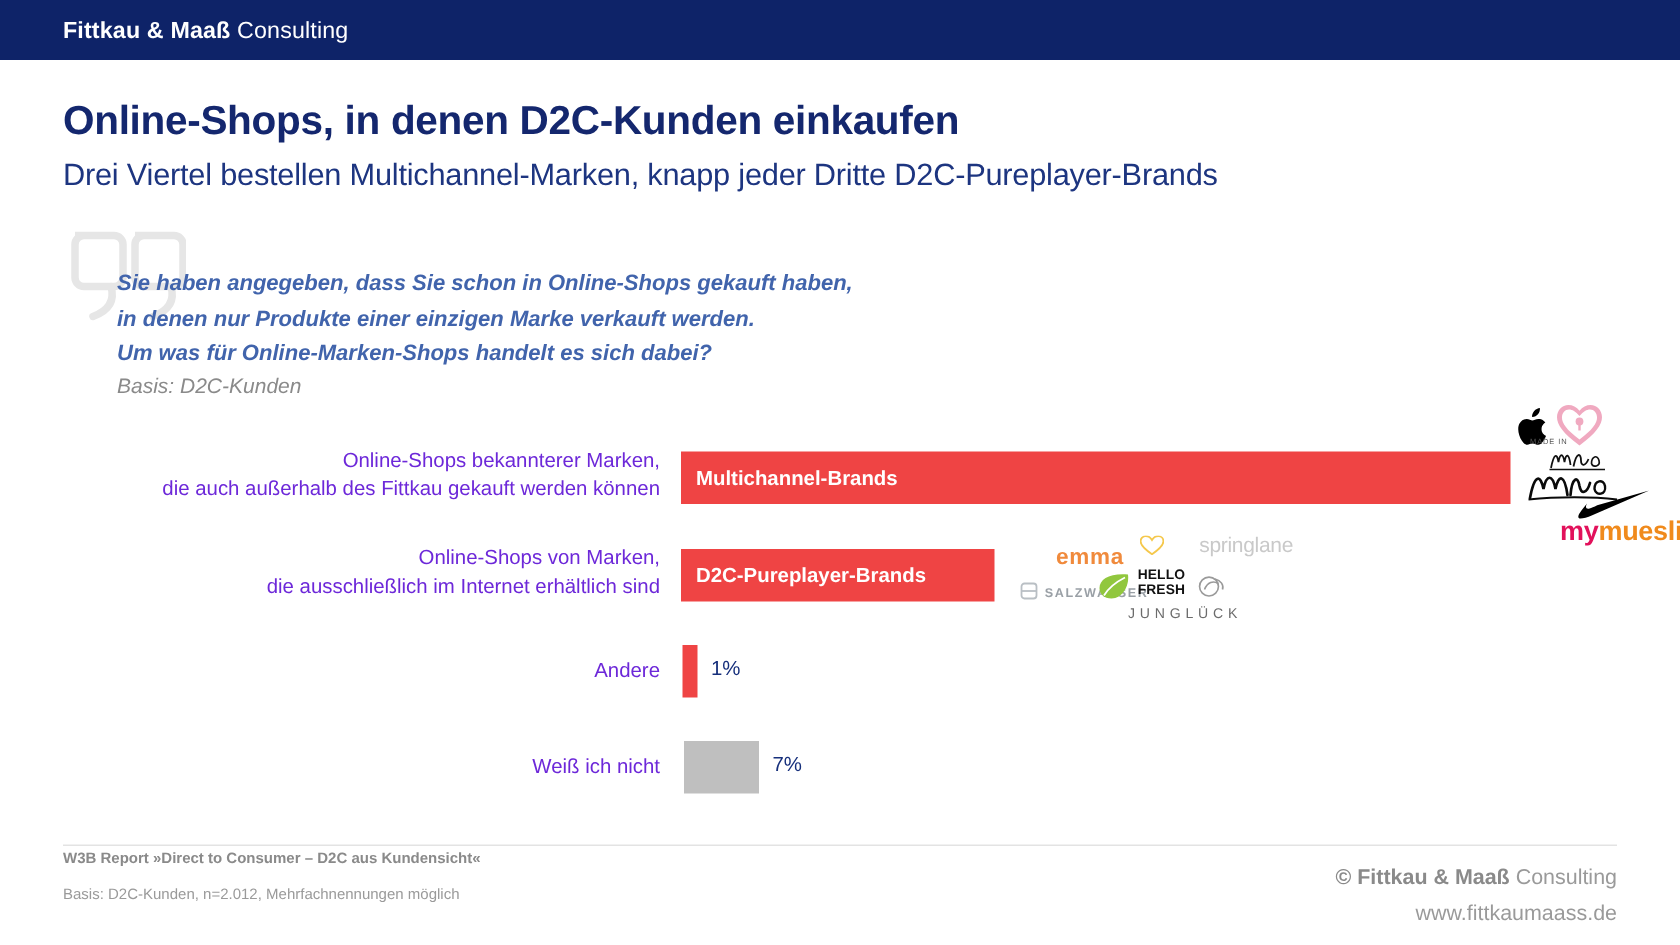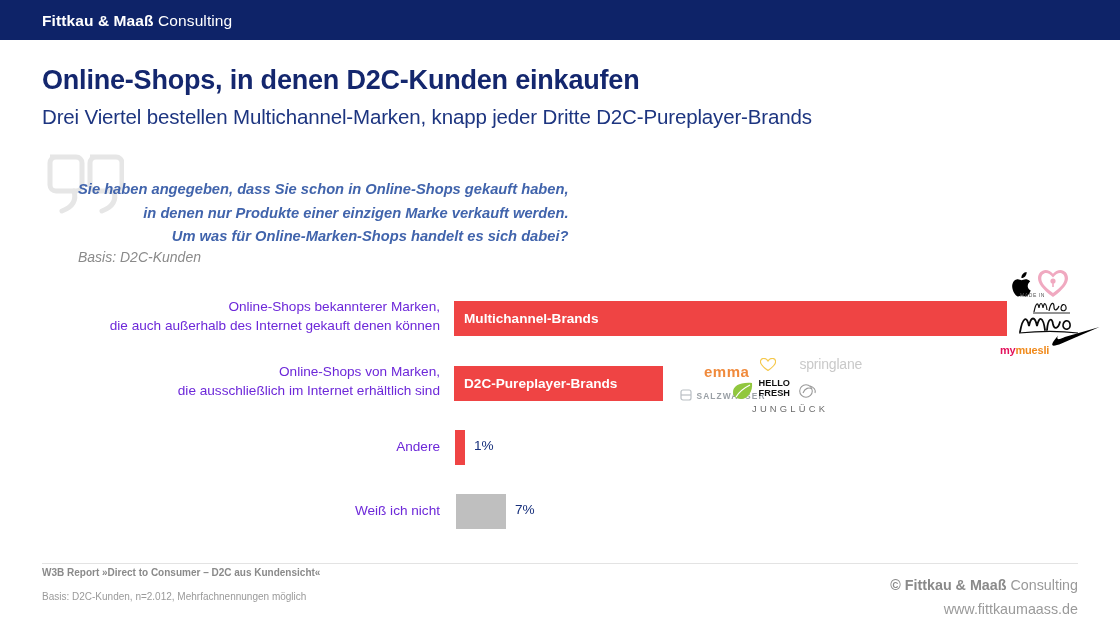--- a/index.html
+++ b/index.html
@@ -70,21 +70,20 @@
   .question {
     position: absolute;
     left: 78px;
     top: 178px;
     font-size: 14.7px;
     font-weight: 700;
     font-style: italic;
     color: #4164ac;
     line-height: 23.5px;
     white-space: nowrap;
-    text-align: right;
   }
   .basis-line {
     position: absolute;
     left: 78px;
     top: 249px;
     font-size: 14px;
     font-style: italic;
     font-weight: 400;
     color: #8a8a8a;
     white-space: nowrap;
@@ -143,21 +142,21 @@
   
   .logo-cluster { position: absolute; }
 
   .lg { position: absolute; white-space: nowrap; }
 
   
   .lg-apple { font-size: 26px; line-height: 26px; color: #000; }
   .lg-heart  { }
   .lg-script { font-family: "DejaVu Serif", serif; font-style: italic; color: #111; }
   .lg-nike   { }
-  .lg-mymuesli { font-size: 11px; font-weight: 700; letter-spacing: -.2px; }
+  .lg-mymuesli { font-size: 18px; font-weight: 700; letter-spacing: -.2px; margin-left: 40px; }
   .lg-mymuesli .my { color: #e2115b; }
   .lg-mymuesli .muesli { color: #f08a1c; }
 
   
   .lg-emma { font-size: 15px; font-weight: 700; color: #f08a3c; letter-spacing: .5px;
              font-family: Liberation Sans, sans-serif; }
   .lg-salzwasser { font-size: 8.4px; letter-spacing: 1.1px; color: #9aa0a6; font-weight: 600; }
   .lg-springlane { font-size: 14px; color: #c9c9c9; letter-spacing: -.2px; font-weight: 400; margin-left: 19px; }
   .lg-hellofresh-txt {
     font-size: 9.2px; font-weight: 800; color: #111; line-height: 9.6px;
@@ -220,21 +219,21 @@
   <div>in denen nur Produkte einer einzigen Marke verkauft werden.</div>
   <div>Um was für Online-Marken-Shops handelt es sich dabei?</div>
 </div>
 <div class="basis-line">Basis: D2C-Kunden</div>
 
 <div class="chart">
 
   <div class="row" style="top:301px;height:35px">
     <div class="row-label" style="top:-3px">
       <div>Online-Shops bekannterer Marken,</div>
-      <div>die auch außerhalb des Internet gekauft denen können</div>
+      <div>die auch außerhalb des Fittkau gekauft werden können</div>
     </div>
     <div class="bar" style="left:454px;width:553px;top:0">
       <span class="bar-inner-label">Multichannel-Brands</span>
       <span class="bar-inner-value">77%</span>
     </div>
   </div>
 
   <div class="row" style="top:366px;height:35px">
     <div class="row-label" style="top:-3px">
       <div>Online-Shops von Marken,</div>

